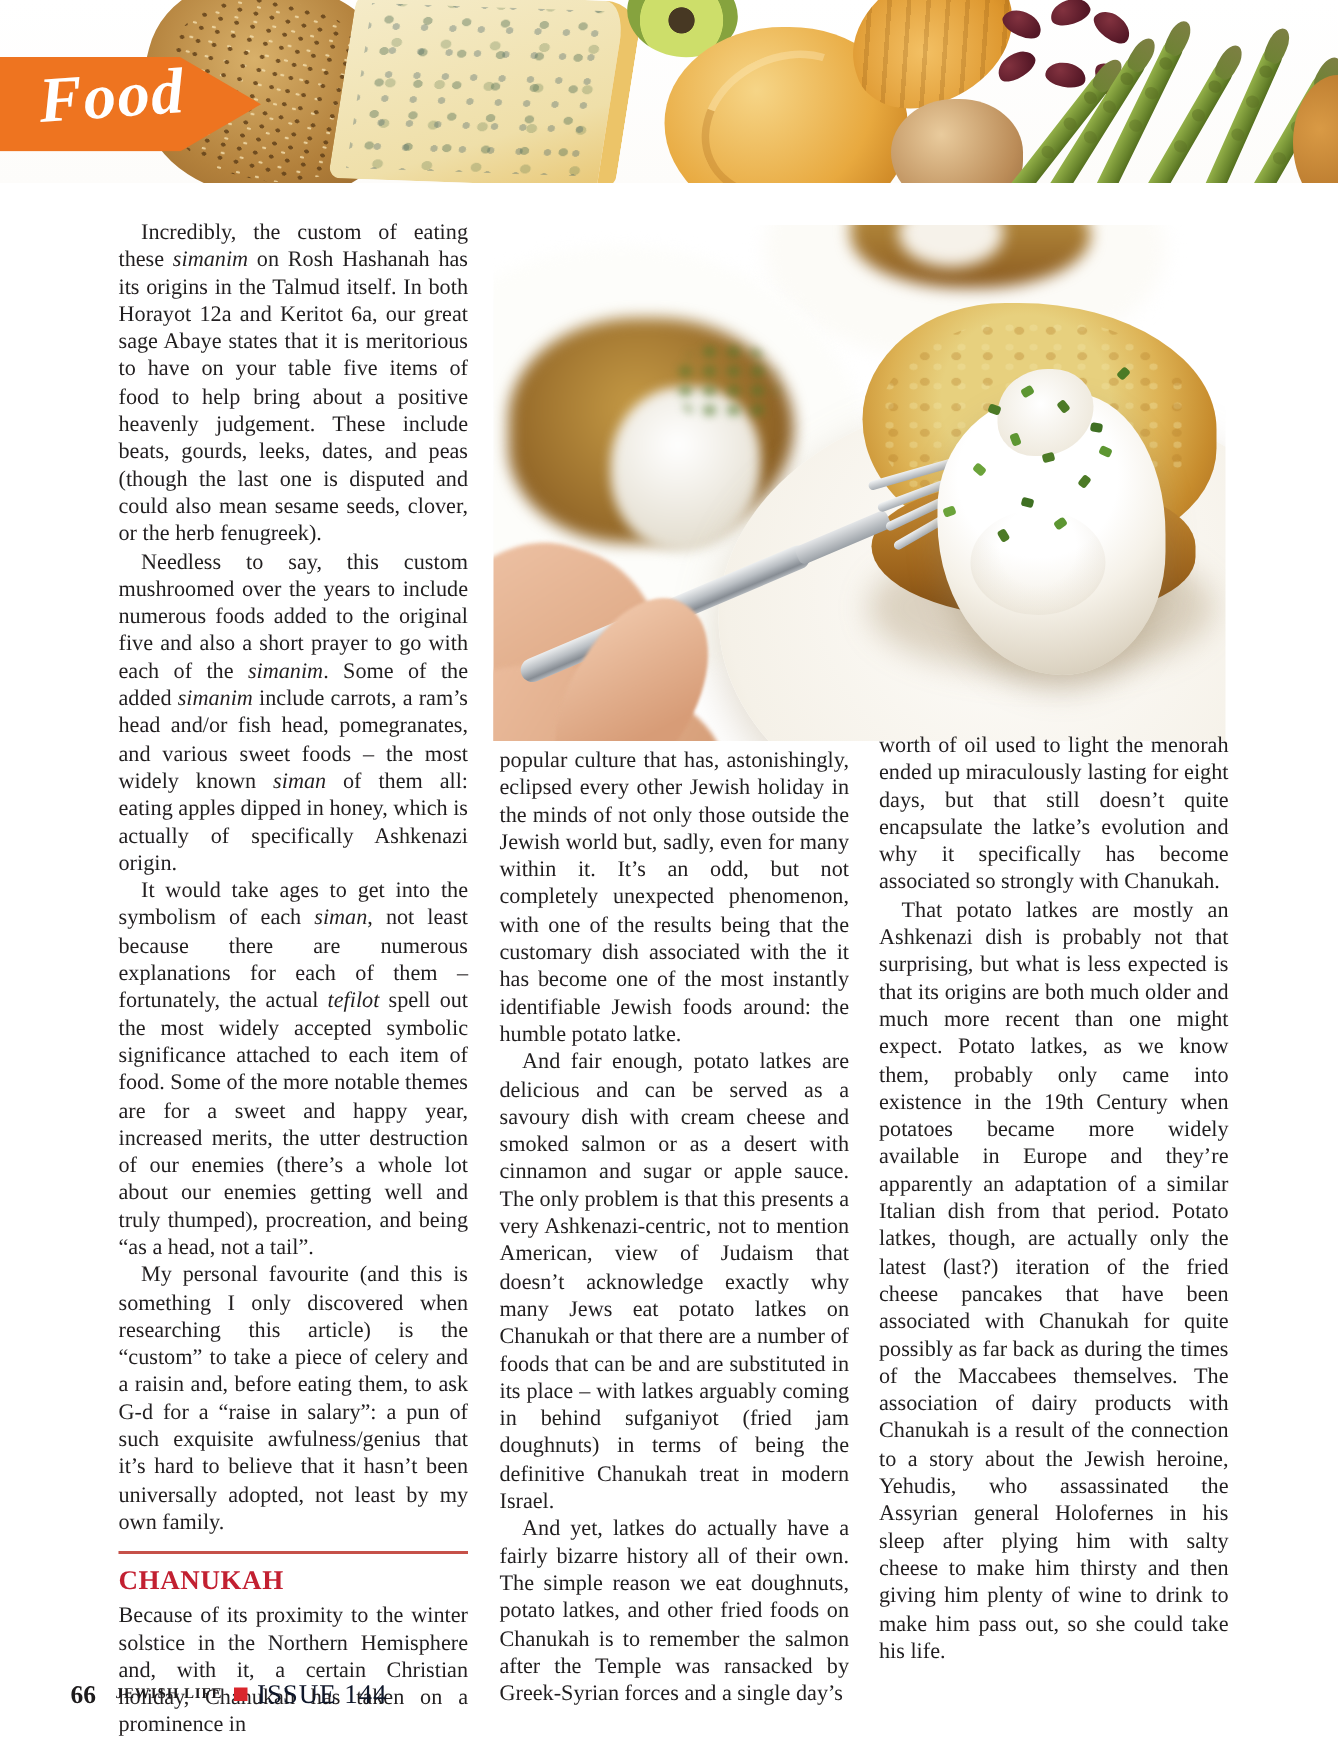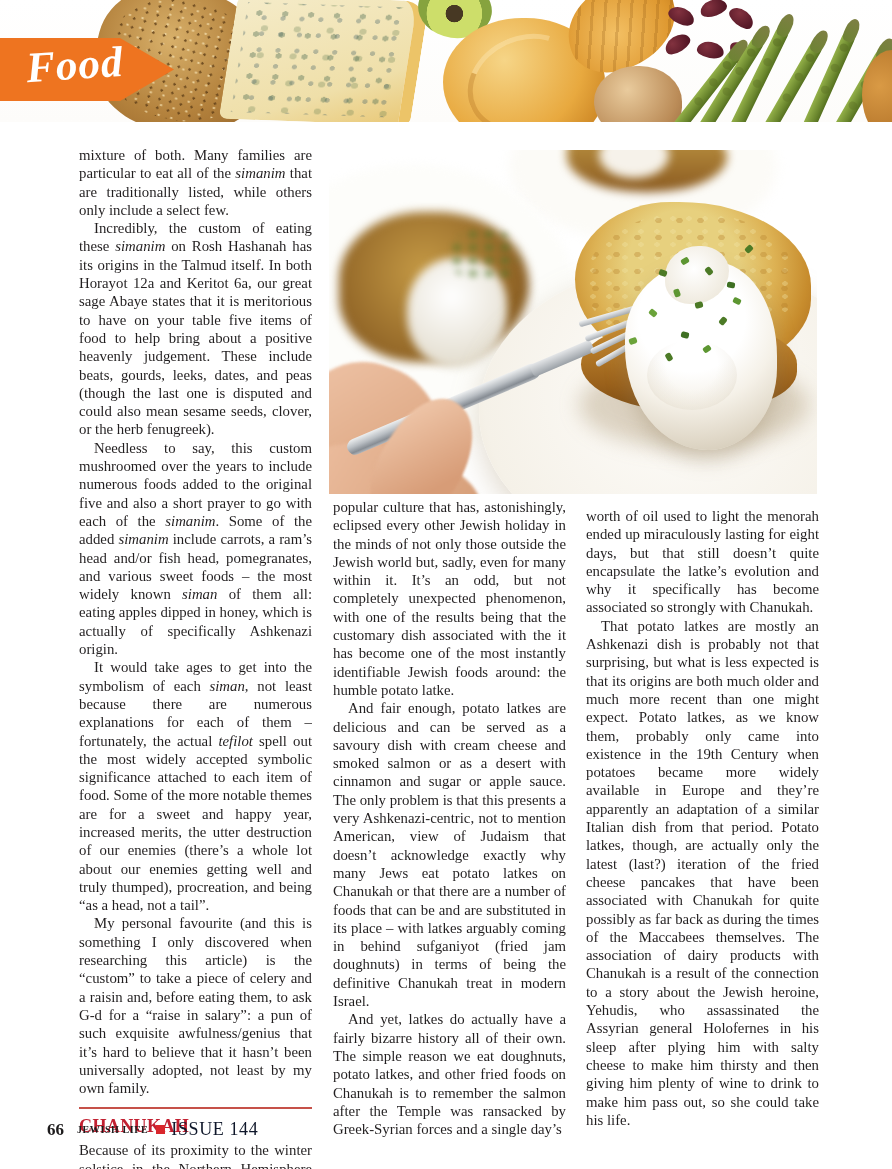--- a/index.html
+++ b/index.html
@@ -45,21 +45,21 @@
     background:#EE7420;clip-path:polygon(0 0,120px 0,174px 50%,120px 100%,0 100%);}
   .ribbon-label{position:absolute;left:26px;top:2px;color:#ffffff;font-family:"Liberation Serif",serif;
     font-style:italic;font-weight:bold;font-size:43px;letter-spacing:1px;transform:rotate(-4deg);}
 
   
   .col{position:absolute;width:233px;color:#221f20;}
   .col p{margin:0;font-size:14.8px;line-height:18.3px;text-align:justify;}
   .col p.ind{text-indent:15px;font-family:Liberation Serif, serif;}
   #col1{left:79px;top:146px;}
   #col2{left:333px;top:498px;}
-  #col3{left:586px;top:507px;}
+  #col3{left:586px;top:488px;}
   .section-rule{border:none;border-top:2px solid #C65149;margin:10px 0 7px 0;}
   .section-heading{font-size:18px;font-weight:bold;color:#C22031;letter-spacing:.4px;margin:0 0 4px 0;font-family:"Liberation Serif",serif;}
 
   
   .photo{position:absolute;left:329px;top:150px;width:488px;height:344px;overflow:hidden;
     background:linear-gradient(118deg,#f8f4ee 0%,#f3ecdf 55%,#eade9f0 80%,#ecdfc9 100%);}
   .photo *{position:absolute;}
   .plate-back{left:180px;top:-58px;width:268px;height:150px;border-radius:50%;background:#fcfbf7;filter:blur(6px);}
   .latke-back{left:238px;top:-32px;width:160px;height:74px;border-radius:45% 55% 50% 50%;
     background:linear-gradient(180deg,#caa24a,#8a5a20);filter:blur(5px);}
@@ -185,21 +185,20 @@
   <div class="herb" style="left:390px;top:168px;transform:rotate(-50deg);"></div>
   <div class="herb" style="left:352px;top:182px;transform:rotate(15deg);background:#3f7023;"></div>
   <div class="herb" style="left:374px;top:196px;transform:rotate(-35deg);background:#5d9632;"></div>
   <div class="herb" style="left:336px;top:204px;transform:rotate(60deg);"></div>
   <div class="herb" style="left:300px;top:188px;transform:rotate(-20deg);background:#6ba33a;"></div>
   <div class="herb" style="left:404px;top:148px;transform:rotate(25deg);background:#5d9632;"></div>
   <div class="herb" style="left:416px;top:96px;transform:rotate(-45deg);background:#4c7a26;"></div>
 </div>
 
 <div class="col" id="col1">
-  <p>mixture of both. Many families are particular to eat all of the <i>simanim</i> that are traditionally listed, while others only include a select few.</p>
   <p class="ind">Incredibly, the custom of eating these <i>simanim</i> on Rosh Hashanah has its origins in the Talmud itself. In both Horayot 12a and Keritot 6a, our great sage Abaye states that it is meritorious to have on your table five items of food to help bring about a positive heavenly judgement. These include beats, gourds, leeks, dates, and peas (though the last one is disputed and could also mean sesame seeds, clover, or the herb fenugreek).</p>
   <p class="ind">Needless to say, this custom mushroomed over the years to include numerous foods added to the original five and also a short prayer to go with each of the <i>simanim</i>. Some of the added <i>simanim</i> include carrots, a ram’s head and/or fish head, pomegranates, and various sweet foods – the most widely known <i>siman</i> of them all: eating apples dipped in honey, which is actually of specifically Ashkenazi origin.</p>
   <p class="ind">It would take ages to get into the symbolism of each <i>siman</i>, not least because there are numerous explanations for each of them – fortunately, the actual <i>tefilot</i> spell out the most widely accepted symbolic significance attached to each item of food. Some of the more notable themes are for a sweet and happy year, increased merits, the utter destruction of our enemies (there’s a whole lot about our enemies getting well and truly thumped), procreation, and being “as a head, not a tail”.</p>
   <p class="ind">My personal favourite (and this is something I only discovered when researching this article) is the “custom” to take a piece of celery and a raisin and, before eating them, to ask G-d for a “raise in salary”: a pun of such exquisite awfulness/genius that it’s hard to believe that it hasn’t been universally adopted, not least by my own family.</p>
   <hr class="section-rule">
   <h2 class="section-heading">CHANUKAH</h2>
   <p>Because of its proximity to the winter solstice in the Northern Hemisphere and, with it, a certain Christian holiday, Chanukah has taken on a prominence in</p>
 </div>
 
 <div class="col" id="col2">

